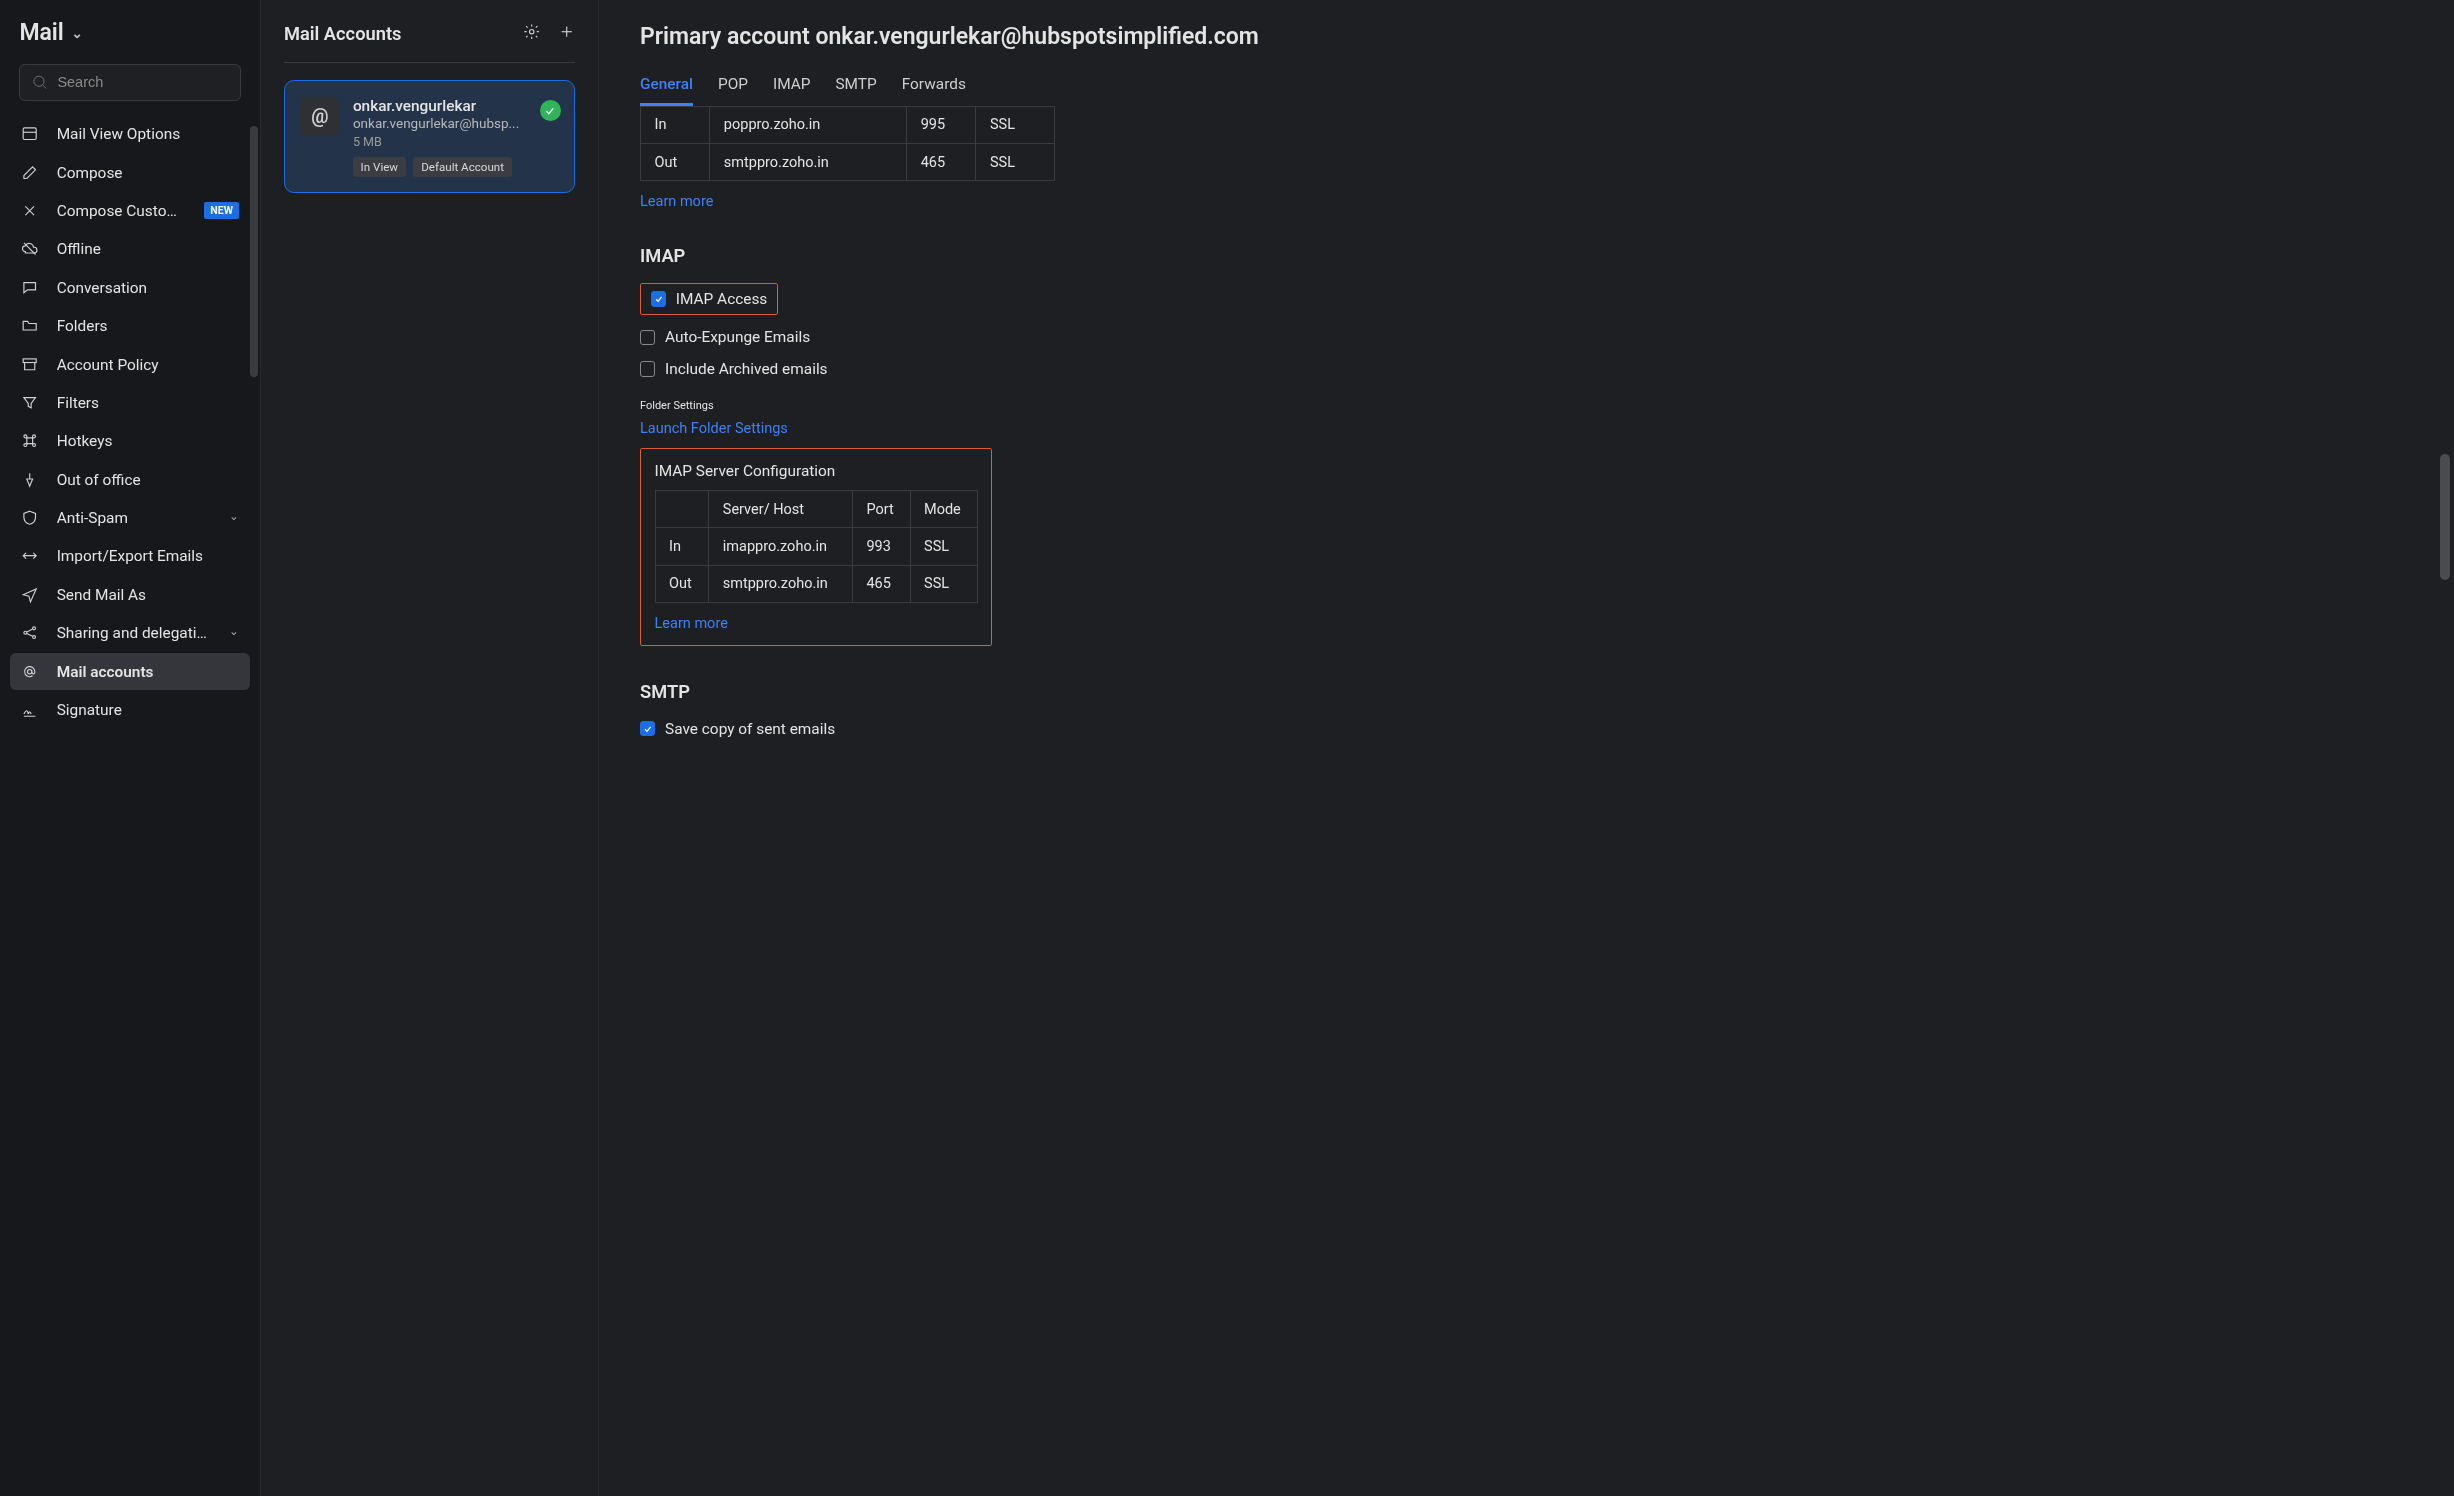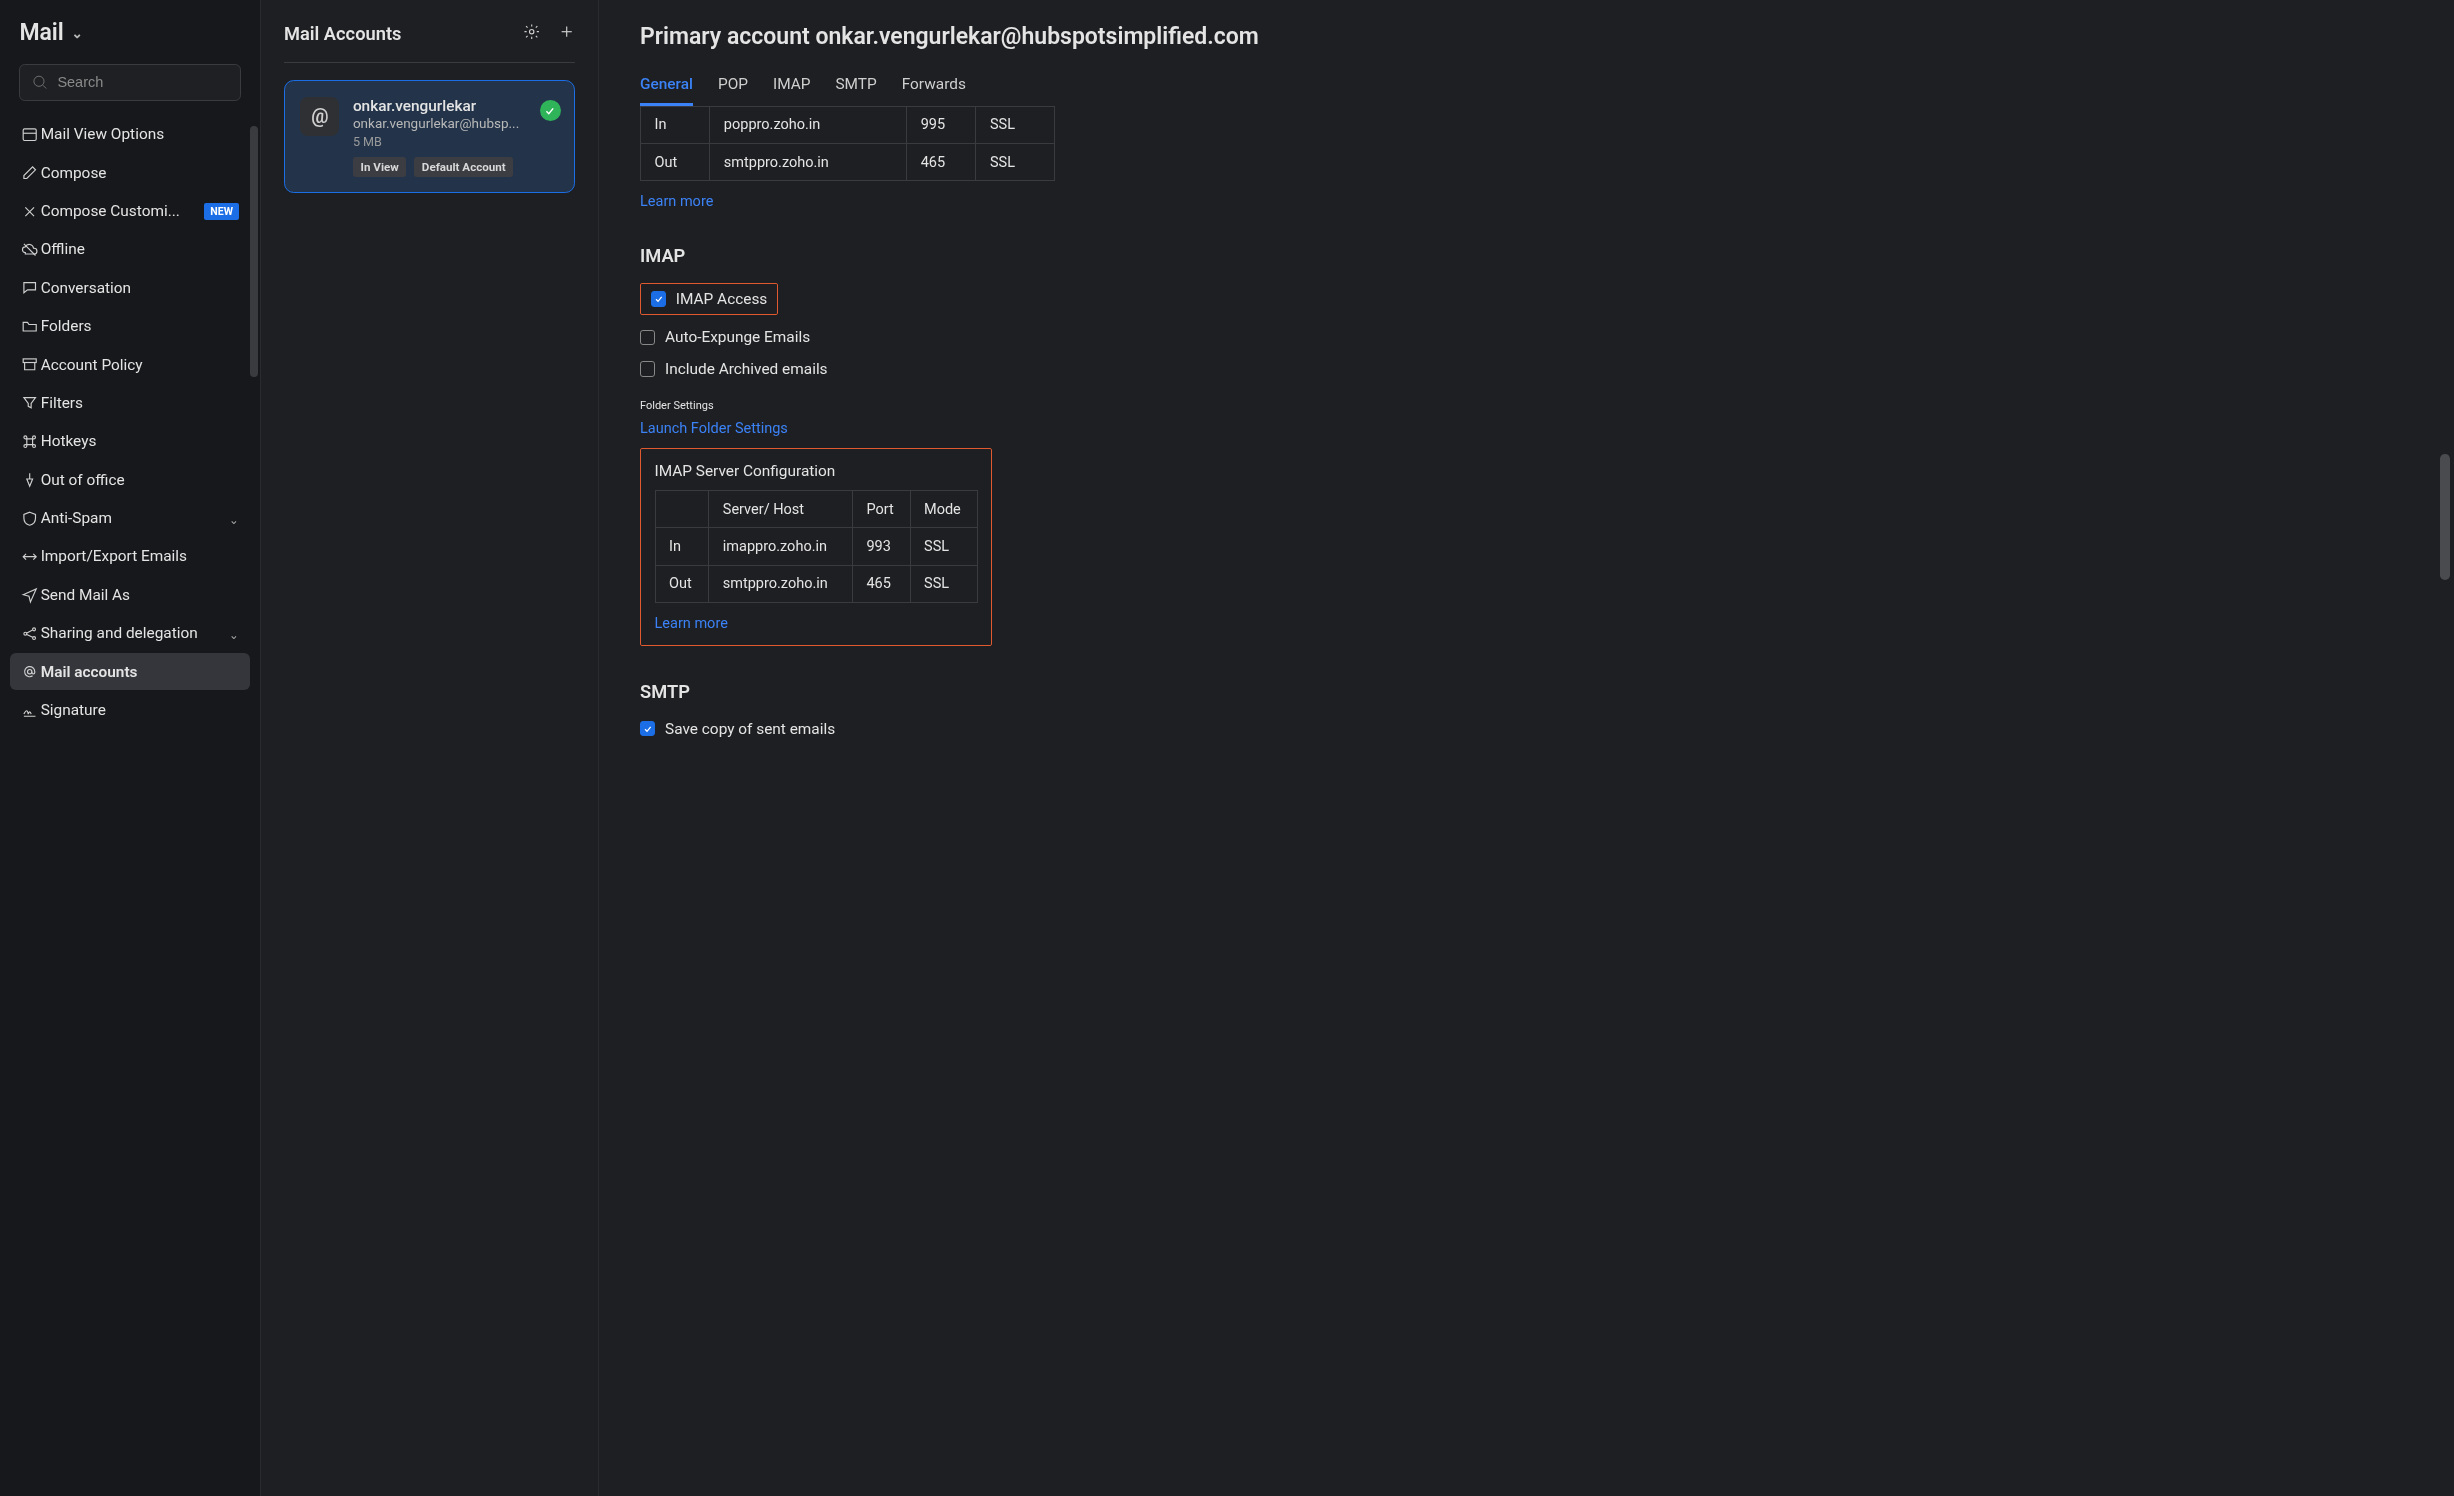--- a/index.html
+++ b/index.html
@@ -57,22 +57,22 @@
     padding: 9.7px 9.7px 9.7px 37px;
     color: #ddd;
     font-size: 14.5px;
     outline: none;
   }
   .search-input::placeholder { color: #8a8a8a; }
 
   .nav-list { list-style: none; }
   .nav-item {
     display: flex;
-    align-items: flex-end;
-    gap: 2px;
+    align-items: flex-start;
+    gap: 18px;
     padding: 9.7px 11.6px;
     border-radius: 5.8px;
     font-size: 15.4px;
     color: #e4e4e4;
     cursor: pointer;
     margin: 1px 0;
     white-space: nowrap;
   }
   .nav-item.active { background: #34363b; font-weight: 600; }
   .nav-item .icon {
@@ -186,21 +186,20 @@
   }
   .account-card .tags {
     display: flex; gap: 7.7px; margin-top: 7.7px;
   }
   .account-card .tag {
     background: #3c3d42;
     color: #d8d8d8;
     font-size: 11.6px;
     padding: 2.9px 7.7px;
     border-radius: 2.9px;
-    font-weight: bold;
   }
   .account-card .check {
     width: 21px; height: 21px;
     border-radius: 50%;
     background: #2fb45a;
     display: flex;
     align-items: center;
     justify-content: center;
     position: absolute;
     right: 13.5px;

